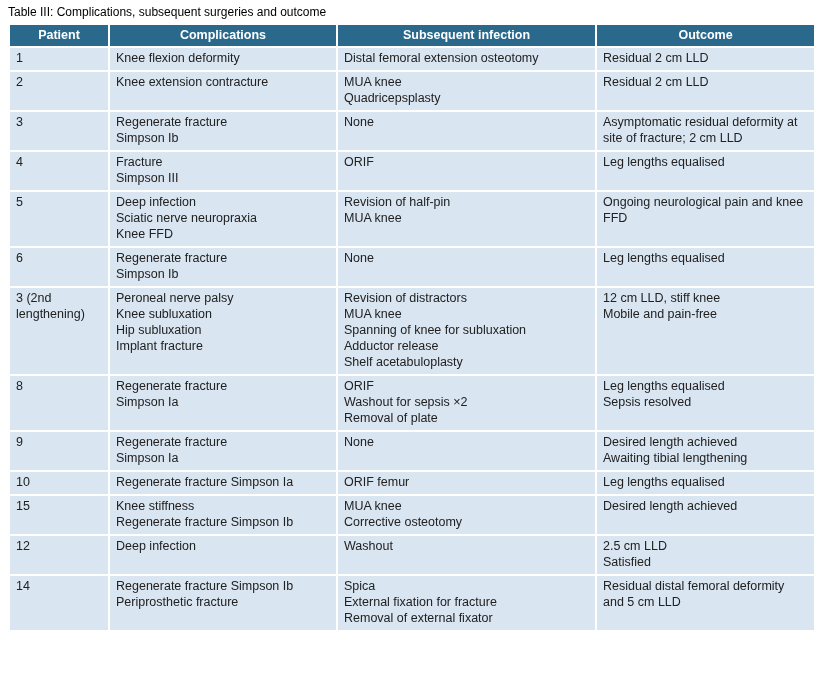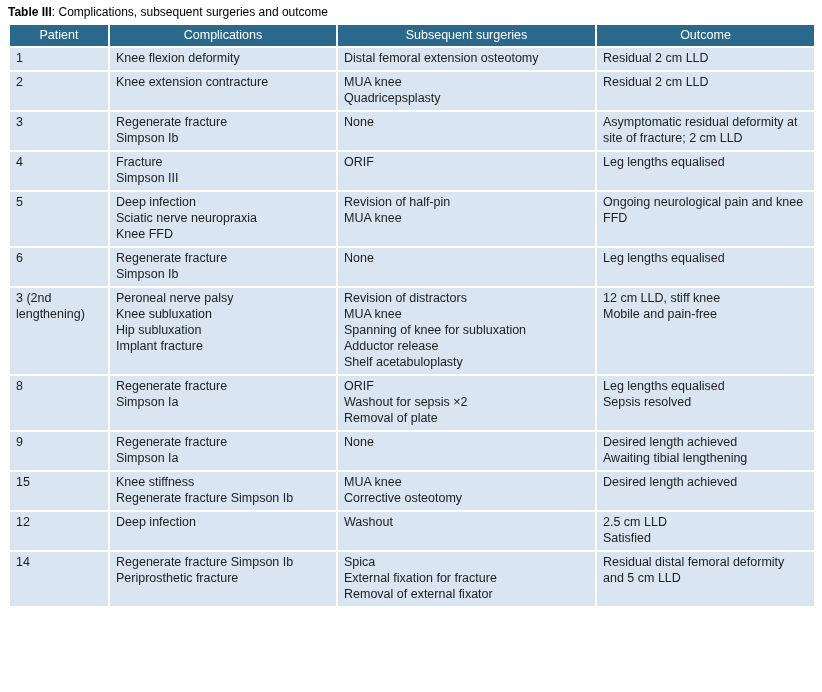--- a/index.html
+++ b/index.html
@@ -20,32 +20,32 @@
     height: 692px;
     background: #ffffff;
     overflow: hidden;
   }
   .caption {
     margin: 5px 0 4px 8px;
     font-size: 12px;
     color: #000000;
     line-height: 14px;
   }
-  .caption .cap-bold { font-weight: bold; margin-top: 16px; }
+  .caption .cap-bold { font-weight: normal; margin-top: 16px; }
   table.data-table {
     border-collapse: collapse;
     table-layout: fixed;
     width: 806px;
     margin-left: 8px;
   }
   table.data-table th {
     background: var(--header-bg);
     color: var(--header-text);
     font-size: 12.5px;
-    font-weight: normal;
+    font-weight: bold;
     text-align: center;
     padding: 3px 4px;
     border: 2px solid #ffffff;
     line-height: 15px;
   }
   table.data-table td {
     background: var(--row-bg);
     color: var(--body-text);
     font-size: 12.5px;
     line-height: 16px;
@@ -67,21 +67,21 @@
     <colgroup>
       <col style="width:100px">
       <col style="width:228px">
       <col style="width:259px">
       <col style="width:219px">
     </colgroup>
     <thead>
       <tr>
         <th>Patient</th>
         <th>Complications</th>
-        <th>Subsequent surgeries</th>
+        <th>Subsequent infection</th>
         <th>Outcome</th>
       </tr>
     </thead>
     <tbody>
         <tr>
           <td>1</td>
           <td>Knee flexion deformity</td>
           <td>Distal femoral extension osteotomy</td>
           <td>Residual 2 cm LLD</td>
         </tr>
@@ -149,20 +149,26 @@
         </tr>
         <tr>
           <td>9</td>
           <td>Regenerate fracture
 Simpson Ia</td>
           <td>None</td>
           <td>Desired length achieved
 Awaiting tibial lengthening</td>
         </tr>
         <tr>
+          <td>10</td>
+          <td>Regenerate fracture Simpson Ia</td>
+          <td>ORIF femur</td>
+          <td>Leg lengths equalised</td>
+        </tr>
+        <tr>
           <td>15</td>
           <td>Knee stiffness
 Regenerate fracture Simpson Ib</td>
           <td>MUA knee
 Corrective osteotomy</td>
           <td>Desired length achieved</td>
         </tr>
         <tr>
           <td>12</td>
           <td>Deep infection</td>

